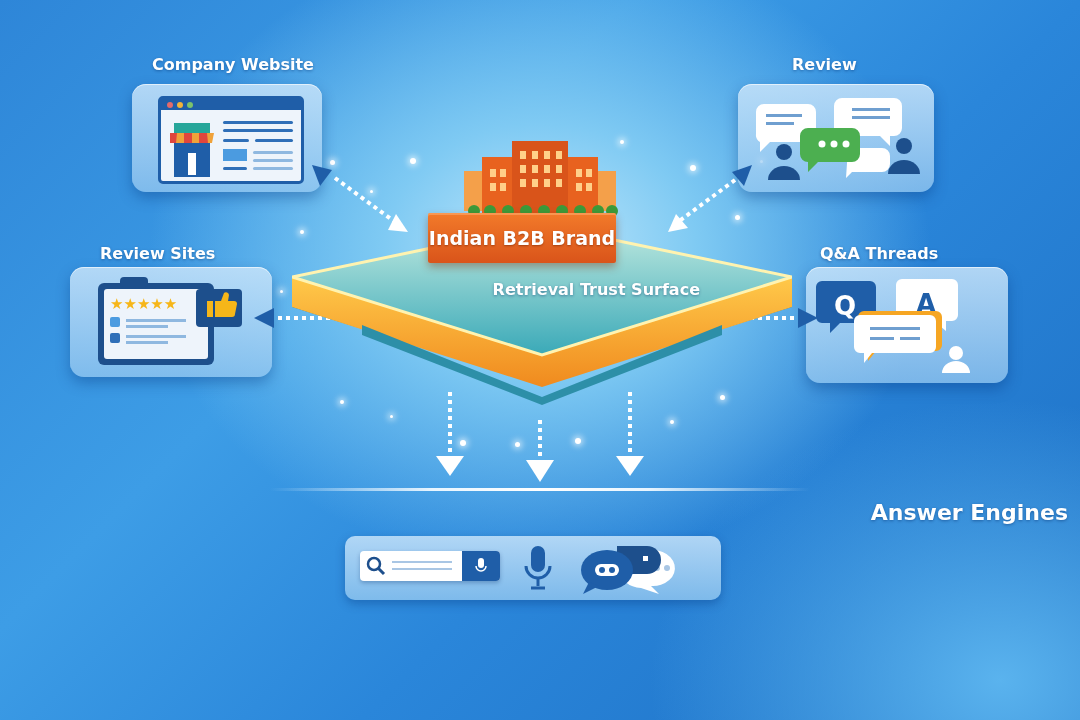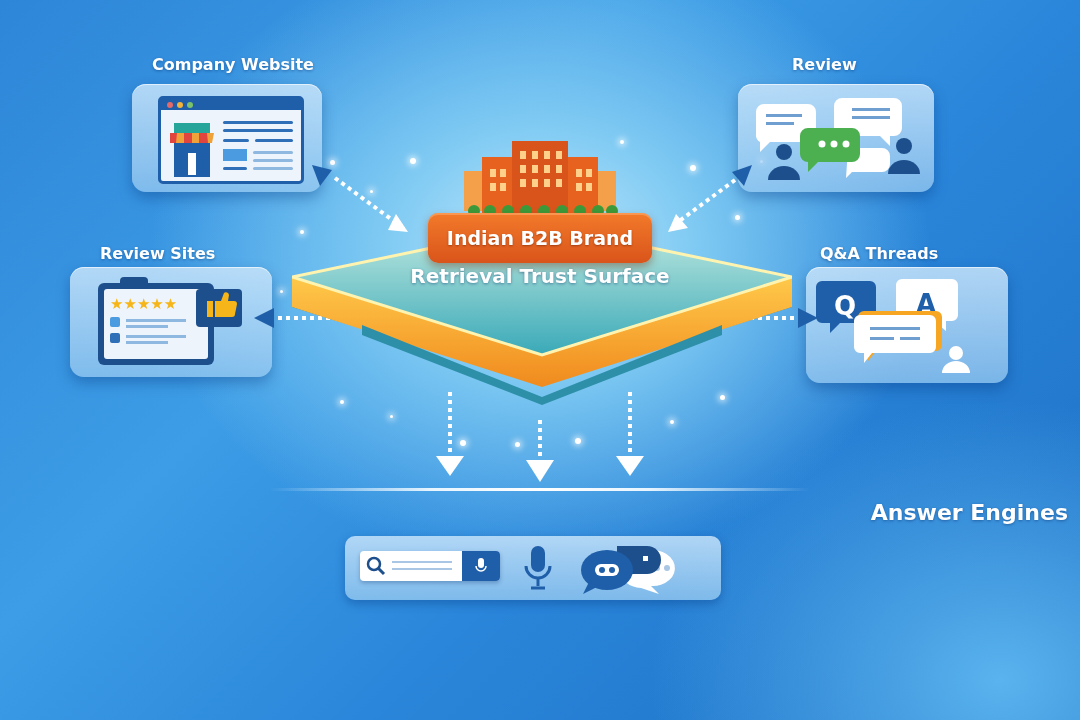--- a/index.html
+++ b/index.html
@@ -30,27 +30,27 @@
   .browser .bar { height:11px; background:#1f5ea8; display:flex; gap:4px; padding:2px 6px; align-items:center; }
   .browser .bar i { width:6px; height:6px; border-radius:50%; display:block; }
   .shop { position:absolute; left:9px; top:22px; width:44px; height:58px; }
   .line { position:absolute; height:3px; background:#2f6fb8; border-radius:2px; }
 
   
   .platform {
     position:absolute; left:292px; top:225px; width:500px; height:180px;
   }
   .brand-box {
-    position:absolute; left:428px; top:213px; width:224px; height:50px;
-    background: linear-gradient(180deg,#f27a2a,#d9541a); border-radius:10px;
+    position:absolute; left:428px; top:213px; width:188px; height:50px;
+    background: linear-gradient(180deg,#f27a2a,#d9541a); border-radius:2px;
     box-shadow: 0 4px 8px rgba(120,40,0,.4), inset 0 2px 0 rgba(255,180,120,.5);
     color:#fff; font-weight:bold; font-size:19px; text-align:center; line-height:50px;
     text-shadow: 0 1px 2px rgba(100,30,0,.5);
   }
-  .surface-title { left:380px; top:264px; width:320px; text-align:center; font-size:20px; }
+  .surface-title { left:380px; top:280px; width:320px; text-align:right; font-size:16px; }
 
   
   .divider { position:absolute; left:270px; top:488px; width:540px; height:3px;
     background: linear-gradient(90deg, rgba(255,255,255,0), #e8f5ff 30%, #fff 50%, #e8f5ff 70%, rgba(255,255,255,0)); }
   .ae-panel { position:absolute; left:345px; top:536px; width:376px; height:64px; border-radius:10px;
     background: linear-gradient(180deg, rgba(190,222,248,.9), rgba(140,195,238,.85));
     box-shadow: 0 4px 10px rgba(0,50,120,.35); }
   .search { position:absolute; left:15px; top:15px; width:140px; height:30px; background:#fff; border-radius:4px; overflow:hidden; box-shadow:0 2px 4px rgba(0,40,100,.3); }
   .search .mic { position:absolute; right:0; top:0; width:38px; height:30px; background:#1f5ea8; }
 </style>

